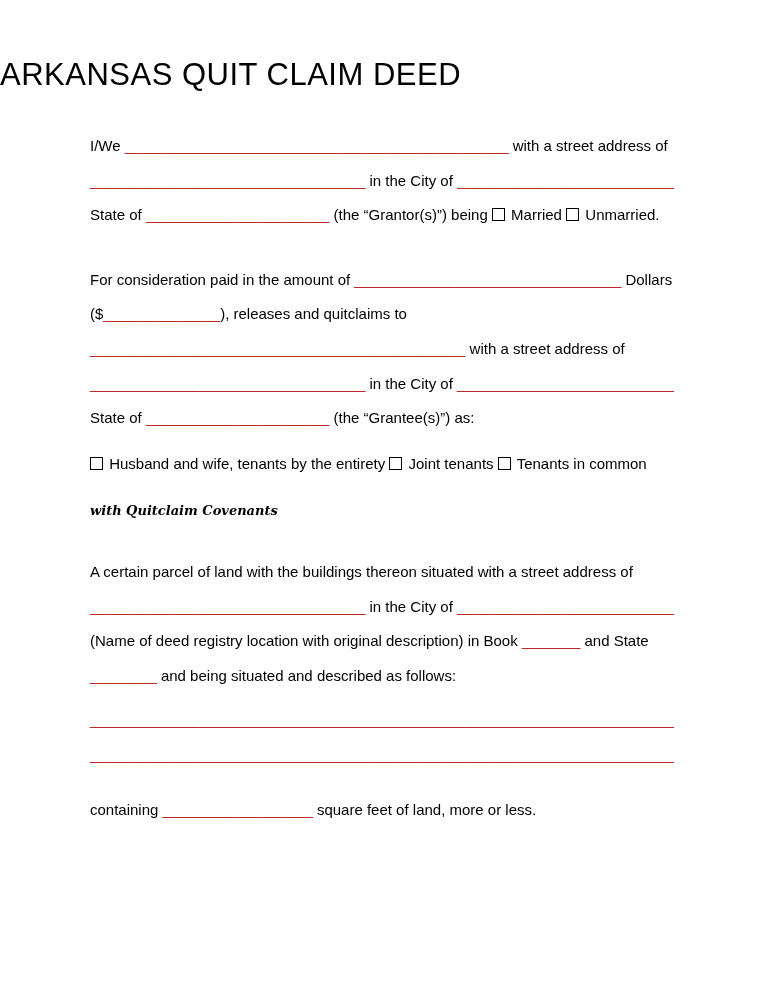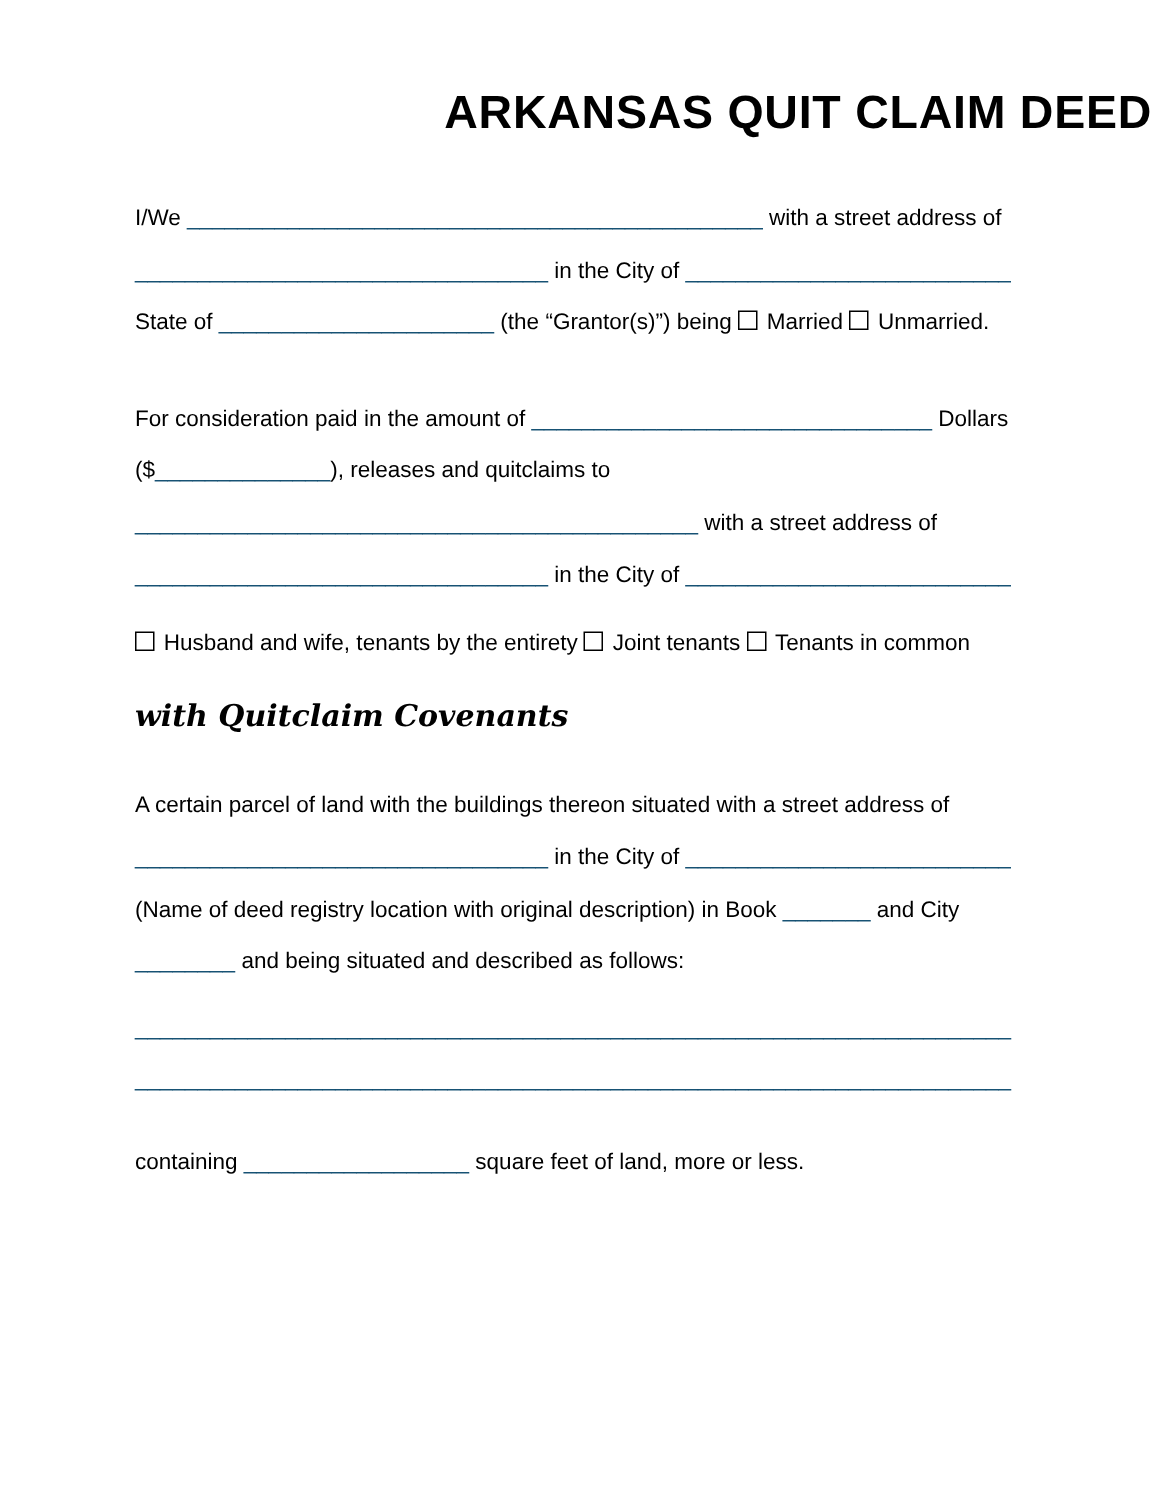--- a/index.html
+++ b/index.html
@@ -1,58 +1,59 @@
 <!DOCTYPE html>
 <html><head>
 <meta charset="utf-8">
 <style>
   html,body{margin:0;padding:0}
   body{
     width:768px;height:994px;background:#ffffff;overflow:hidden;
     color:#000;font-family:"Liberation Sans","DejaVu Sans",sans-serif;font-size:15px;
   }
   .title{
-    margin:57px 0 0 0;text-align:right;font-weight:bold;font-size:31px;line-height:36px;
+    margin:57px 0 0 0;text-align:left;font-weight:normal;font-size:31px;line-height:36px;
     letter-spacing:0.5px;font-family:"Liberation Sans","DejaVu Sans",sans-serif;
   }
   .doc{margin:36px 90px 0 90px}
   .line{height:34.6px;line-height:34.6px;white-space:nowrap}
-  .blank{color:#0c4a6e}
+  .blank{color:#b91c1c}
   .checkbox{
     display:inline-block;width:11px;height:11px;border:1.4px solid #000;
     vertical-align:-1px;margin:0 2px 0 0;background:#fff;
   }
   
   [data-name="consideration-amount-line"]{margin-top:30px}
   [data-name="tenancy-options-line"]{margin-top:11px}
   [data-name="covenant-clause"]{margin-top:13px}
   [data-name="property-intro-line"]{margin-top:26px}
   [data-name="description-blank-line-1"]{margin-top:10px}
   [data-name="containing-line"]{margin-top:20px}
   [data-name="covenant-clause"]{
     font-family:"DejaVu Serif","Liberation Serif",serif;
-    font-weight:bold;font-style:italic;font-size:20px;
+    font-weight:bold;font-style:italic;font-size:13px;
   }
 </style>
 </head>
 <body>
 
 <div class="page" data-name="deed-document-page">
   <h1 class="title" data-name="document-title">ARKANSAS QUIT CLAIM DEED</h1>
   <div class="doc" data-name="document-body">
       <div class="line" data-name="grantor-intro-line"><span data-name="text-segment">I/We </span><span class="blank" data-name="grantor-name-blank">______________________________________________</span><span data-name="text-segment"> with a street address of</span></div>
       <div class="line" data-name="grantor-city-line"><span class="blank" data-name="grantor-street-blank">_________________________________</span><span data-name="text-segment"> in the City of </span><span class="blank" data-name="grantor-city-blank">__________________________</span></div>
       <div class="line" data-name="grantor-status-line"><span data-name="text-segment">State of </span><span class="blank" data-name="grantor-state-blank">______________________</span><span data-name="text-segment"> (the “Grantor(s)”) being </span><span class="checkbox" data-name="married-checkbox-icon"></span><span data-name="text-segment"> Married </span><span class="checkbox" data-name="unmarried-checkbox-icon"></span><span data-name="text-segment"> Unmarried.</span></div>
       <div class="line" data-name="consideration-amount-line"><span data-name="text-segment">For consideration paid in the amount of </span><span class="blank" data-name="amount-words-blank">________________________________</span><span data-name="text-segment"> Dollars</span></div>
       <div class="line" data-name="consideration-numeric-line"><span data-name="text-segment">($</span><span class="blank" data-name="amount-numeric-blank">______________</span><span data-name="text-segment">), releases and quitclaims to</span></div>
       <div class="line" data-name="grantee-name-line"><span class="blank" data-name="grantee-name-blank">_____________________________________________</span><span data-name="text-segment"> with a street address of</span></div>
       <div class="line" data-name="grantee-city-line"><span class="blank" data-name="grantee-street-blank">_________________________________</span><span data-name="text-segment"> in the City of </span><span class="blank" data-name="grantee-city-blank">__________________________</span></div>
+      <div class="line" data-name="grantee-state-line"><span data-name="text-segment">State of </span><span class="blank" data-name="grantee-state-blank">______________________</span><span data-name="text-segment"> (the “Grantee(s)”) as:</span></div>
       <div class="line" data-name="tenancy-options-line"><span class="checkbox" data-name="husband-wife-checkbox-icon"></span><span data-name="text-segment"> Husband and wife, tenants by the entirety </span><span class="checkbox" data-name="joint-tenants-checkbox-icon"></span><span data-name="text-segment"> Joint tenants </span><span class="checkbox" data-name="tenants-in-common-checkbox-icon"></span><span data-name="text-segment"> Tenants in common</span></div>
       <div class="line" data-name="covenant-clause"><span data-name="text-segment">with Quitclaim Covenants</span></div>
       <div class="line" data-name="property-intro-line"><span data-name="text-segment">A certain parcel of land with the buildings thereon situated with a street address of</span></div>
       <div class="line" data-name="property-city-line"><span class="blank" data-name="property-street-blank">_________________________________</span><span data-name="text-segment"> in the City of </span><span class="blank" data-name="property-city-blank">__________________________</span></div>
-      <div class="line" data-name="book-page-line"><span data-name="text-segment">(Name of deed registry location with original description) in Book </span><span class="blank" data-name="book-blank">_______</span><span data-name="text-segment"> and City</span></div>
+      <div class="line" data-name="book-page-line"><span data-name="text-segment">(Name of deed registry location with original description) in Book </span><span class="blank" data-name="book-blank">_______</span><span data-name="text-segment"> and State</span></div>
       <div class="line" data-name="bounded-line"><span class="blank" data-name="page-blank">________</span><span data-name="text-segment"> and being situated and described as follows:</span></div>
       <div class="line" data-name="description-blank-line-1"><span class="blank" data-name="description-blank-1">______________________________________________________________________</span></div>
       <div class="line" data-name="description-blank-line-2"><span class="blank" data-name="description-blank-2">______________________________________________________________________</span></div>
       <div class="line" data-name="containing-line"><span data-name="text-segment">containing </span><span class="blank" data-name="square-feet-blank">__________________</span><span data-name="text-segment"> square feet of land, more or less.</span></div>
     </div>
 </div>
 
 </body></html>

